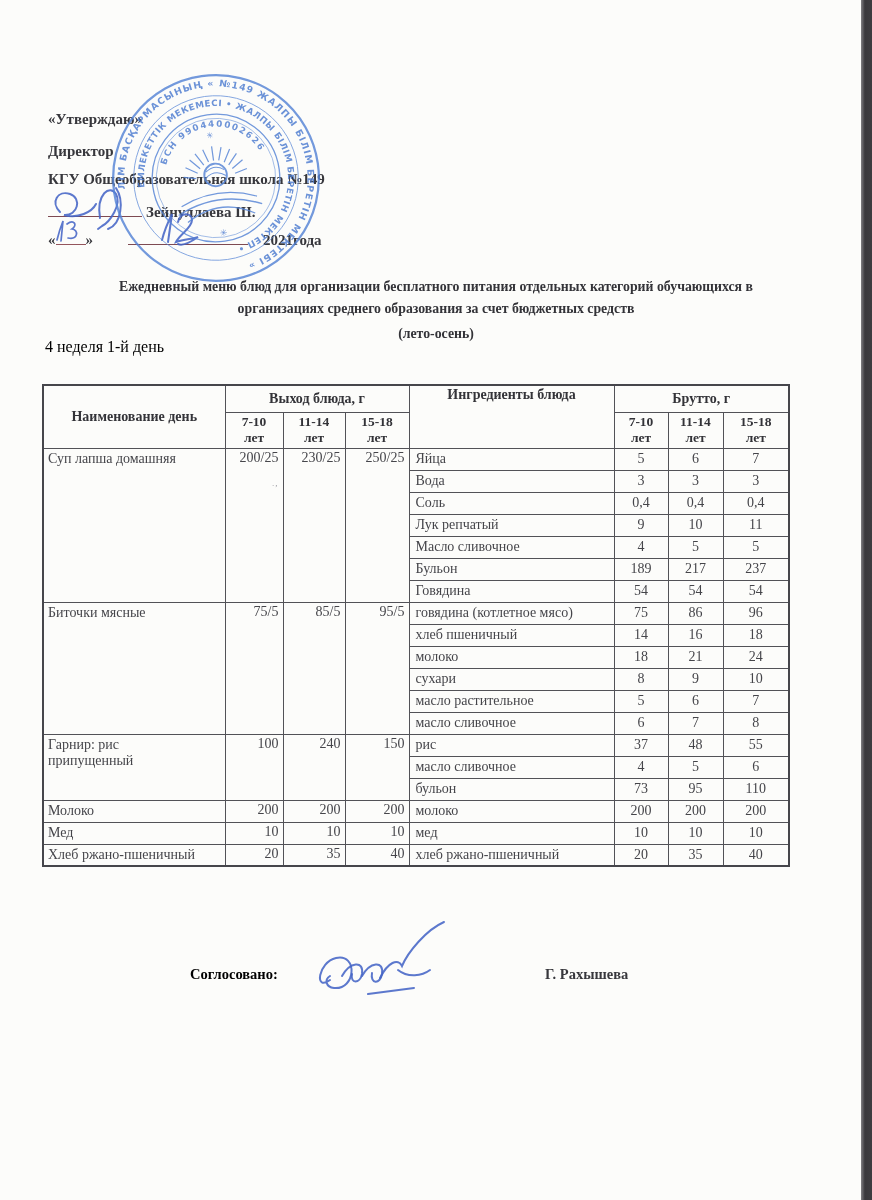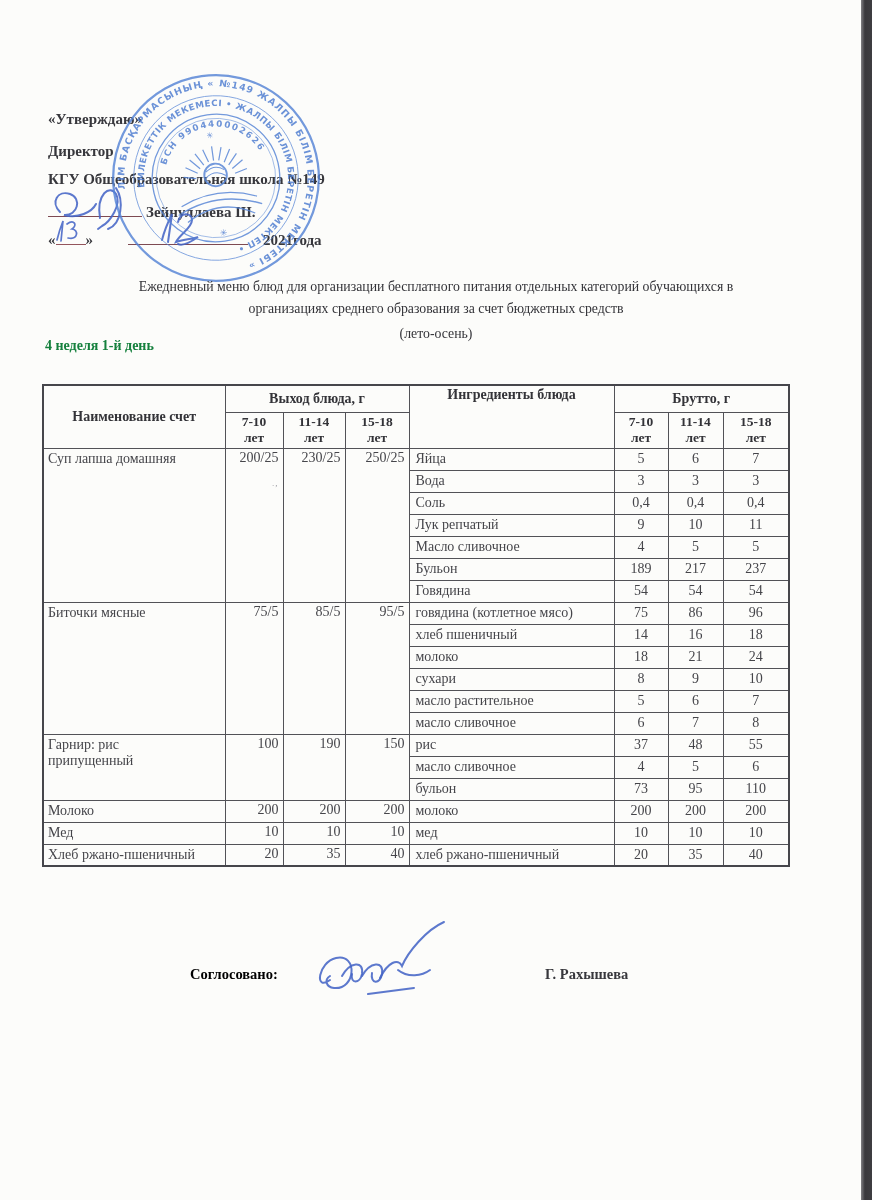--- a/index.html
+++ b/index.html
@@ -30,25 +30,25 @@
   .hand.thin path{stroke-width:1.7}
 
   
   .stamp{position:absolute;left:108px;top:70px;width:216px;height:216px;
          transform:rotate(-8deg);opacity:.82}
   .stamp circle,.stamp path.em{fill:none;stroke:#5584d6}
   .stamp text{fill:#4c7bd0;font-family:"DejaVu Sans",sans-serif;font-weight:bold}
 
   
   .title-line{position:absolute;left:56px;width:760px;text-align:center;
-              font-weight:normal;font-size:13.8px;color:#333338}
+              font-weight:bold;font-size:13.8px;color:#333338}
   .t1{top:279px}
   .t2{top:301px}
   .season{top:326px}
-  .week{position:absolute;left:45px;top:338px;font-weight:bold;font-size:14px;color:#15803d}
+  .week{position:absolute;left:45px;top:338px;font-weight:normal;font-size:16px;color:#000000}
 
   
   .tablewrap{position:absolute;left:42px;top:384px}
   table.menu{border-collapse:collapse;table-layout:fixed;width:746px;
              font-size:14px;color:#45454a;border:2px solid #46464b}
   .menu th,.menu td{border:1px solid #525257;padding:1px 4px;overflow:hidden}
   .menu th{font-weight:bold;color:#333338;text-align:center}
   .menu .hr1{height:27px}
   .menu .hr2{height:36px}
   .menu .hr2 th{line-height:1.15;font-size:13.5px}
@@ -136,21 +136,21 @@
           <col style="width:58px">
           <col style="width:62px">
           <col style="width:64px">
         <col style="width:205px">
           <col style="width:54px">
           <col style="width:55px">
           <col style="width:66px">
       </colgroup>
       <thead>
         <tr class="hr1">
-          <th rowspan="2">Наименование счет</th>
+          <th rowspan="2">Наименование день</th>
           <th colspan="3">Выход блюда, г</th>
           <th rowspan="2" class="h-ing">Ингредиенты блюда</th>
           <th colspan="3">Брутто, г</th>
         </tr>
         <tr class="hr2">
           <th>
               <div>7-10</div>
               <div>лет</div>
             </th>
           <th>
@@ -264,21 +264,21 @@
         <tr>
           <td class="ing">масло сливочное</td>
           <td class="num">6</td>
           <td class="num">7</td>
           <td class="num">8</td>
         </tr>
 
         <tr>
           <td class="dish" rowspan="3"><span>Гарнир: рис припущенный</span></td>
           <td class="out" rowspan="3">100</td>
-          <td class="out" rowspan="3">190</td>
+          <td class="out" rowspan="3">240</td>
           <td class="out" rowspan="3">150</td>
           <td class="ing">рис</td>
           <td class="num">37</td>
           <td class="num">48</td>
           <td class="num">55</td>
         </tr>
         <tr>
           <td class="ing">масло сливочное</td>
           <td class="num">4</td>
           <td class="num">5</td>

